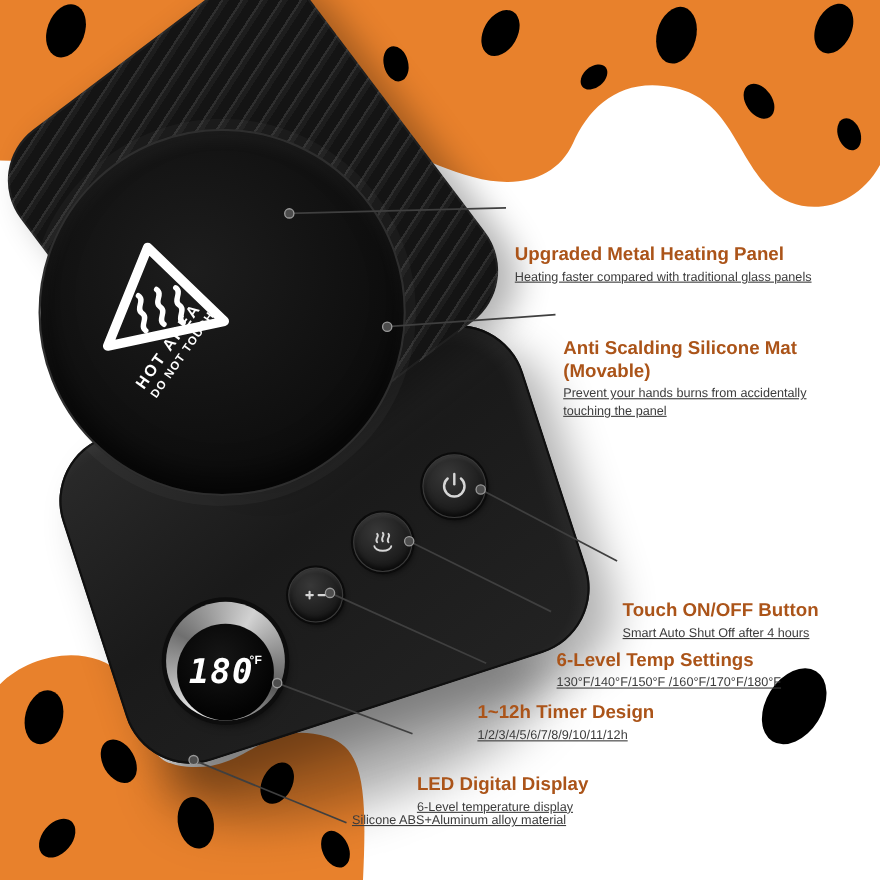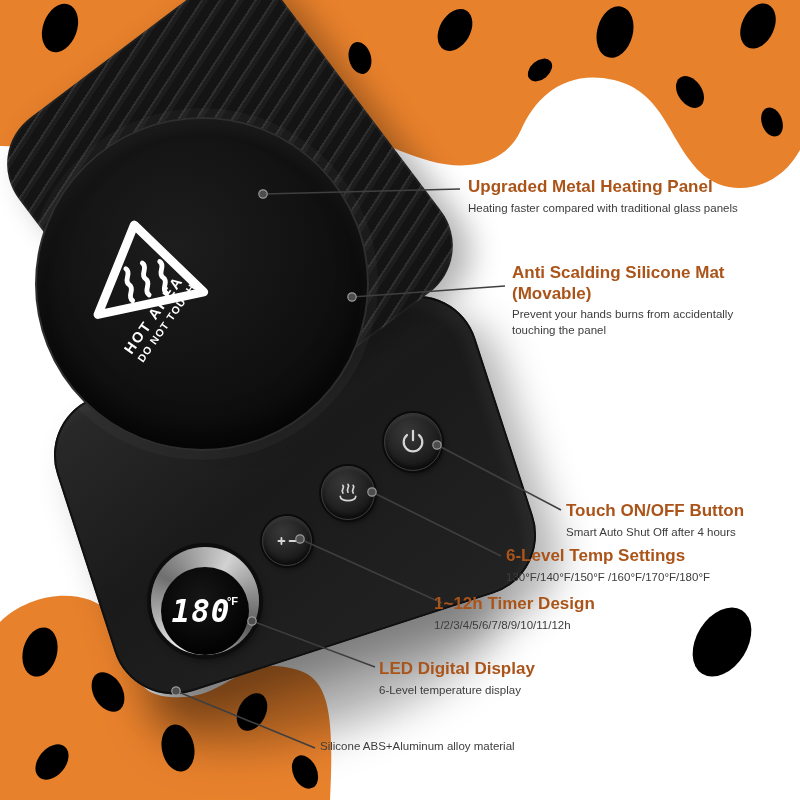--- a/index.html
+++ b/index.html
@@ -71,23 +71,23 @@
     font-size:31px;font-weight:bold;font-style:italic;letter-spacing:1px;
     margin-right:8px;
   }
   .led-unit{
     position:absolute;right:11px;top:28px;color:#ffffff;font-size:11px;font-weight:bold;
   }
   
   #leaders{position:absolute;inset:0;z-index:7;pointer-events:none;}
   .callout{position:absolute;z-index:8;}
   .callout .t{
-    color:#ab5419;font-weight:bold;font-size:17px;line-height:1.22;margin-bottom:3px;
-  }
-  .callout .d{color:#3c3c3c;font-size:11.5px;line-height:1.35;}
+    color:#ab5419;font-weight:bold;font-size:17px;line-height:1.22;margin-bottom:3px;margin-top:44px;
+  }
+  .callout .d{color:#3c3c3c;font-size:11.5px;line-height:1.35;text-decoration:underline;}
   .c1{left:468px;top:177px;width:300px;}
   .c2{left:512px;top:263px;width:252px;}
   .c3{left:566px;top:501px;width:230px;}
   .c4{left:506px;top:546px;width:262px;}
   .c5{left:434px;top:594px;width:240px;}
   .c6{left:379px;top:659px;width:230px;}
   .c7{left:320px;top:739px;width:280px;}
 </style>
 </head>
 <body>

